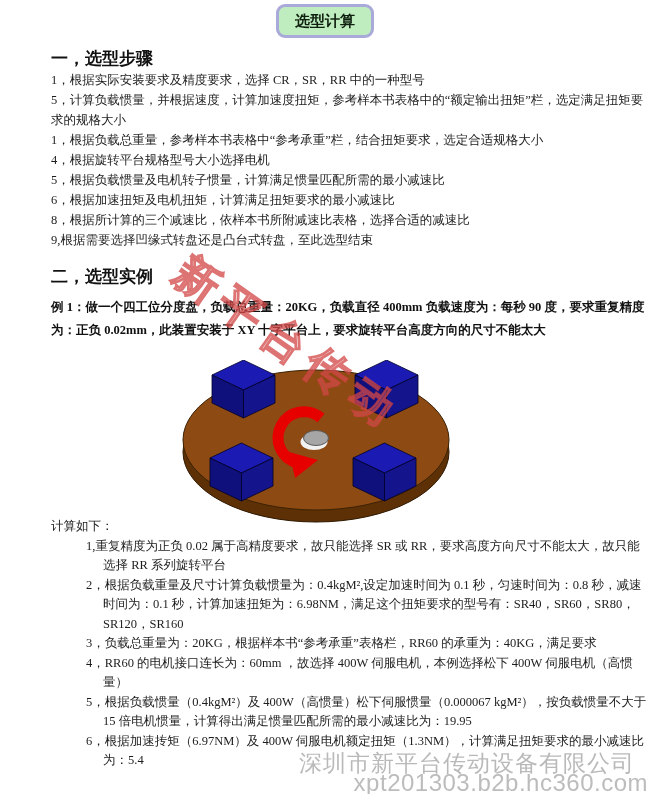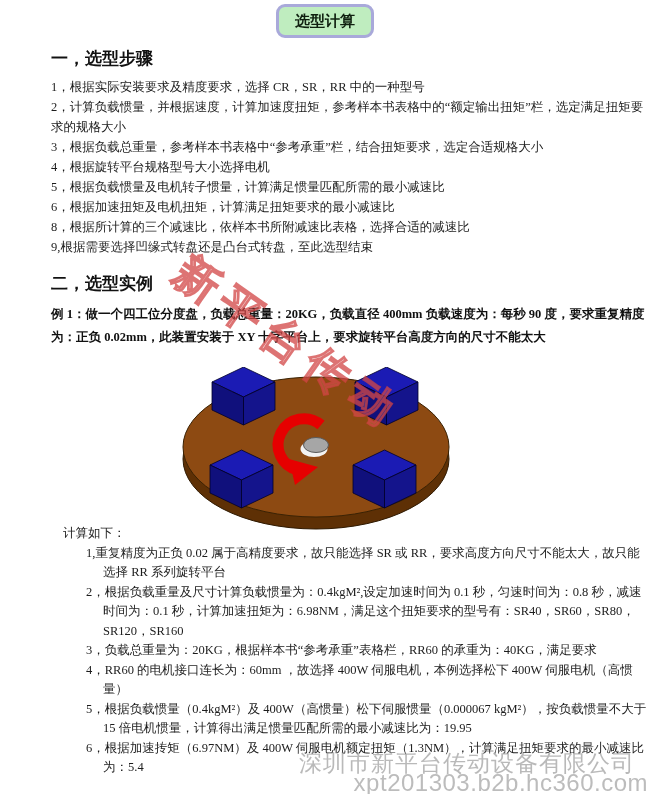--- a/index.html
+++ b/index.html
@@ -8,28 +8,28 @@
     font-family:"Liberation Serif","DejaVu Serif",serif;color:#1c1c1c;
   }
   .content{position:relative;width:650px;height:794px;}
   .badge-row{display:flex;justify-content:center;padding-top:4px;}
   .title-badge{
     background:#bfedbf;border:3px solid #a9a9da;border-radius:9px;
     padding:5px 16px;font-size:15px;font-weight:bold;color:#102010;line-height:18px;
   }
   .sect{padding-left:51px;}
   .sect-title{font-size:17px;font-weight:bold;margin:10px 0 0 0;line-height:22px;color:#111;}
-  .steps-list{margin-top:7px;}
+  .steps-list{}
   .step-item{font-size:12.5px;line-height:20px;}
   .example-para{font-size:12.5px;font-weight:bold;line-height:23px;margin-top:8px;color:#111;}
   .sect2-title{margin-top:16px;}
   .figure-wrap{height:175px;margin-top:18px;position:relative;}
   .figure-wrap svg{position:absolute;left:155px;top:0;}
   .calc-sect{margin-top:-18px;position:relative;z-index:3;}
-  .calc-intro{font-size:12.5px;line-height:19.5px;margin-left:12px;}
+  .calc-intro{font-size:12.5px;line-height:19.5px;}
   .calc-item{font-size:12.5px;line-height:19.5px;padding-left:17px;text-indent:-17px;margin-left:35px;}
   .wm-red{
     position:absolute;left:196px;top:243px;z-index:5;pointer-events:none;
     transform:rotate(35deg);transform-origin:left top;white-space:nowrap;
     font-size:44px;letter-spacing:9px;font-weight:bold;
     color:rgba(250,200,200,0.16);
     -webkit-text-stroke:1.4px rgba(208,64,64,0.72);
   }
   .wm-company{
     position:absolute;right:15px;top:748px;z-index:4;pointer-events:none;white-space:nowrap;
@@ -48,22 +48,22 @@
 <div class="content">
 
   <div class="badge-row">
     <div class="title-badge">选型计算</div>
   </div>
 
   <div class="sect">
     <div class="sect-title">一，选型步骤</div>
     <div class="steps-list">
       <div class="step-item">1，根据实际安装要求及精度要求，选择 CR，SR，RR 中的一种型号</div>
-      <div class="step-item">2，计算负载惯量，并根据速度，计算加速度扭矩，参考样本书表格中的“额定输出扭矩”栏，选定满足扭矩要求的规格大小</div>
-      <div class="step-item">3，根据负载总重量，参考样本书表格中“参考承重”栏，结合扭矩要求，选定合适规格大小</div>
+      <div class="step-item">5，计算负载惯量，并根据速度，计算加速度扭矩，参考样本书表格中的“额定输出扭矩”栏，选定满足扭矩要求的规格大小</div>
+      <div class="step-item">1，根据负载总重量，参考样本书表格中“参考承重”栏，结合扭矩要求，选定合适规格大小</div>
       <div class="step-item">4，根据旋转平台规格型号大小选择电机</div>
       <div class="step-item">5，根据负载惯量及电机转子惯量，计算满足惯量匹配所需的最小减速比</div>
       <div class="step-item">6，根据加速扭矩及电机扭矩，计算满足扭矩要求的最小减速比</div>
       <div class="step-item">8，根据所计算的三个减速比，依样本书所附减速比表格，选择合适的减速比</div>
       <div class="step-item">9,根据需要选择凹缘式转盘还是凸台式转盘，至此选型结束</div>
     </div>
   </div>
 
   <div class="sect">
     <div class="sect-title sect2-title">二，选型实例</div>

